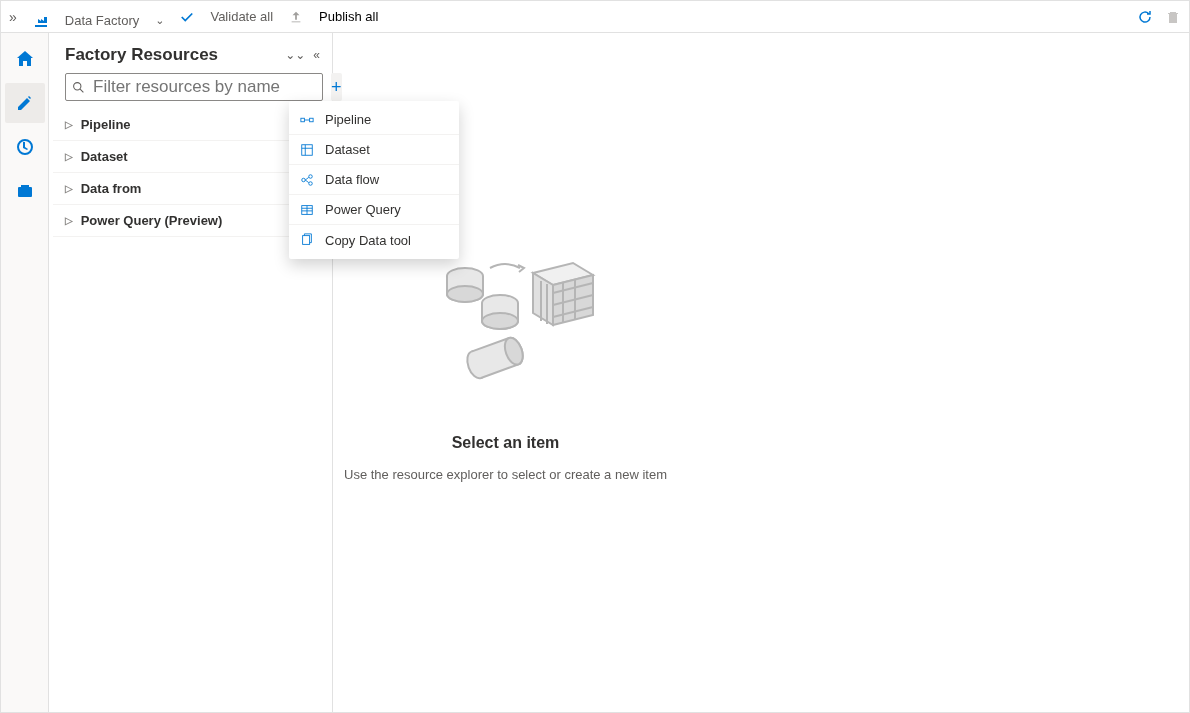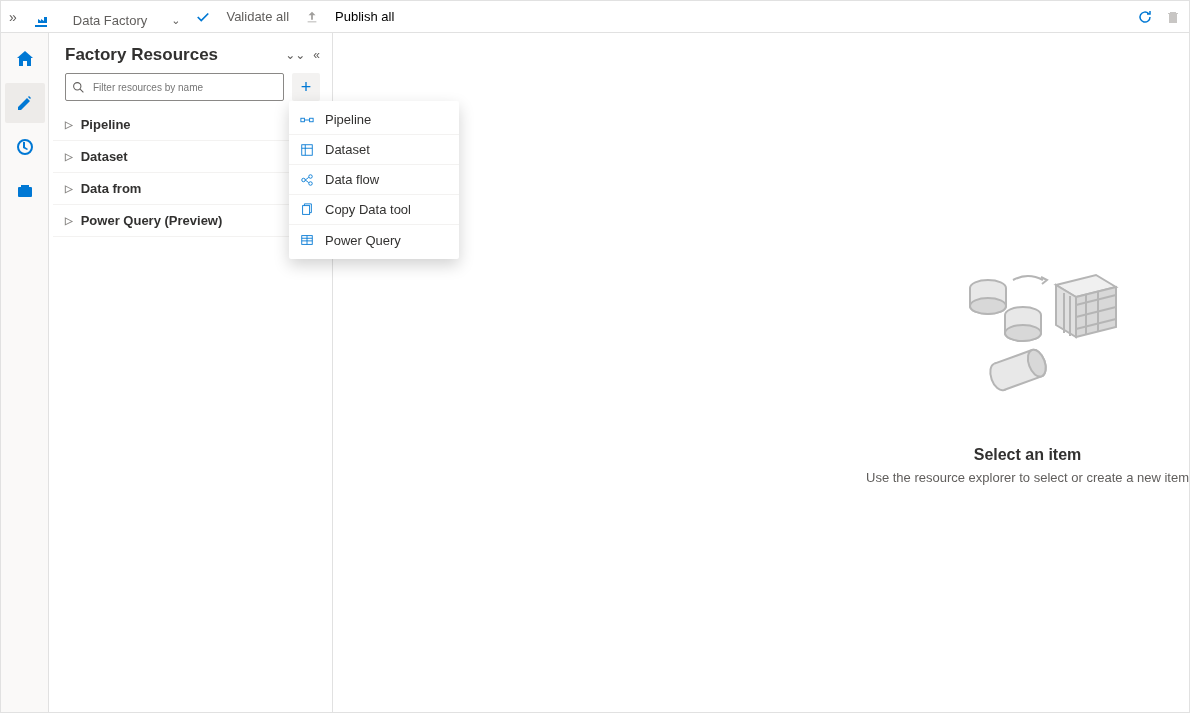--- a/index.html
+++ b/index.html
@@ -21,21 +21,21 @@
     height: 32px;
     border-bottom: 1px solid #e1e1e1;
     display: flex;
     align-items: center;
     padding: 0 8px;
     gap: 16px;
     color: #605e5c;
   }
   .topbar .left { display: flex; align-items: center; gap: 16px; }
   .topbar .expand-icon { color: #605e5c; font-size: 14px; cursor: pointer; }
-  .breadcrumb { display: flex; align-items: center; gap: 24px; cursor: pointer; margin-top: 8px; }
+  .breadcrumb { display: flex; align-items: center; gap: 16px; cursor: pointer; margin-top: 8px; }
   .breadcrumb .factory-icon { color: #0078d4; }
   .breadcrumb .chev { color: #605e5c; font-size: 11px; }
   .tb-btn { display: flex; align-items: center; gap: 16px; cursor: pointer; }
   .tb-btn .check-icon { color: #0078d4; }
   .tb-btn.disabled { color: #000000; cursor: default; }
   .tb-btn.disabled svg, .tb-btn.disabled .icon { color: #a19f9d; }
   .topbar .right { margin-left: auto; display: flex; gap: 12px; align-items: center; }
   .topbar .right .icon { color: #0078d4; cursor: pointer; }
   .topbar .right .icon.disabled { color: #c8c6c4; cursor: default; }
 
@@ -82,21 +82,21 @@
     flex: 1;
     height: 28px;
     border: 1px solid #8a8886;
     border-radius: 2px;
     display: flex; align-items: center;
     padding: 0 6px;
     gap: 6px;
     color: #605e5c;
   }
   .search-box input {
-    border: none; outline: none; flex: 1; font-size: 10px; color: #323130;
+    border: none; outline: none; flex: 1; font-size: 17px; color: #323130;
     background: transparent;
   }
   .add-btn {
     width: 28px; height: 28px;
     display: flex; align-items: center; justify-content: center;
     background: #f3f2f1;
     color: #0078d4;
     font-size: 18px;
     cursor: pointer;
     border-radius: 2px;
@@ -114,26 +114,26 @@
     gap: 8px;
   }
   .tree-item .caret { color: #8a8886; font-size: 10px; }
 
   
   .canvas {
     position: absolute;
     top: 32px; left: 328px; right: 0; bottom: 0;
     display: flex;
     align-items: center;
-    justify-content: flex-end;
+    justify-content: flex-start;
   }
   .empty-state { text-align: center; color: #605e5c; }
   .empty-state .illus { width: 200px; height: 170px; margin: 0 auto 16px auto; }
   .empty-state h3 { margin: 0 0 6px 0; font-size: 16px; font-weight: 600; color: #323130; }
-  .empty-state p { margin: 0; font-size: 13px; }
+  .empty-state p { margin: 15px; font-size: 13px; }
 
   
   .ctx-menu {
     position: absolute;
     top: 100px; left: 288px;
     width: 170px;
     background: #fff;
     box-shadow: 0 6px 16px rgba(0,0,0,0.18);
     border-radius: 2px;
     padding: 4px 0;
@@ -296,36 +296,36 @@
           <circle cx="12" cy="4" r="2" fill="none" stroke="currentColor"></circle>
           <circle cx="12" cy="12" r="2" fill="none" stroke="currentColor"></circle>
           <path d="M6 8l4-3M6 8l4 3" fill="none" stroke="currentColor"></path>
         </svg>
     </span>
     <span>Data flow</span>
   </div>
   <div class="ctx-item">
     <span class="mi-icon">
       <svg width="14" height="14" viewBox="0 0 16 16">
-          <rect x="3" y="3" width="8" height="10" fill="none" stroke="currentColor"></rect>
-          <path d="M5 3V1h8v10h-2" fill="none" stroke="currentColor"></path>
-        </svg>
-    </span>
-    <span>Copy Data tool</span>
-  </div>
-  <div class="ctx-item">
-    <span class="mi-icon">
-      <svg width="14" height="14" viewBox="0 0 16 16">
           <rect x="2" y="3" width="12" height="10" fill="none" stroke="currentColor"></rect>
           <line x1="2" y1="6" x2="14" y2="6" stroke="currentColor"></line>
           <line x1="2" y1="9" x2="14" y2="9" stroke="currentColor"></line>
           <line x1="8" y1="3" x2="8" y2="13" stroke="currentColor"></line>
         </svg>
     </span>
     <span>Power Query</span>
+  </div>
+  <div class="ctx-item">
+    <span class="mi-icon">
+      <svg width="14" height="14" viewBox="0 0 16 16">
+          <rect x="3" y="3" width="8" height="10" fill="none" stroke="currentColor"></rect>
+          <path d="M5 3V1h8v10h-2" fill="none" stroke="currentColor"></path>
+        </svg>
+    </span>
+    <span>Copy Data tool</span>
   </div>
 </div>
 
 <div class="canvas">
   <div class="empty-state">
     <div class="illus">
       <svg width="200" height="170" viewBox="0 0 200 170">
 
         <g stroke="#b5b5b5" stroke-width="2" fill="#e8e8e8">
 

